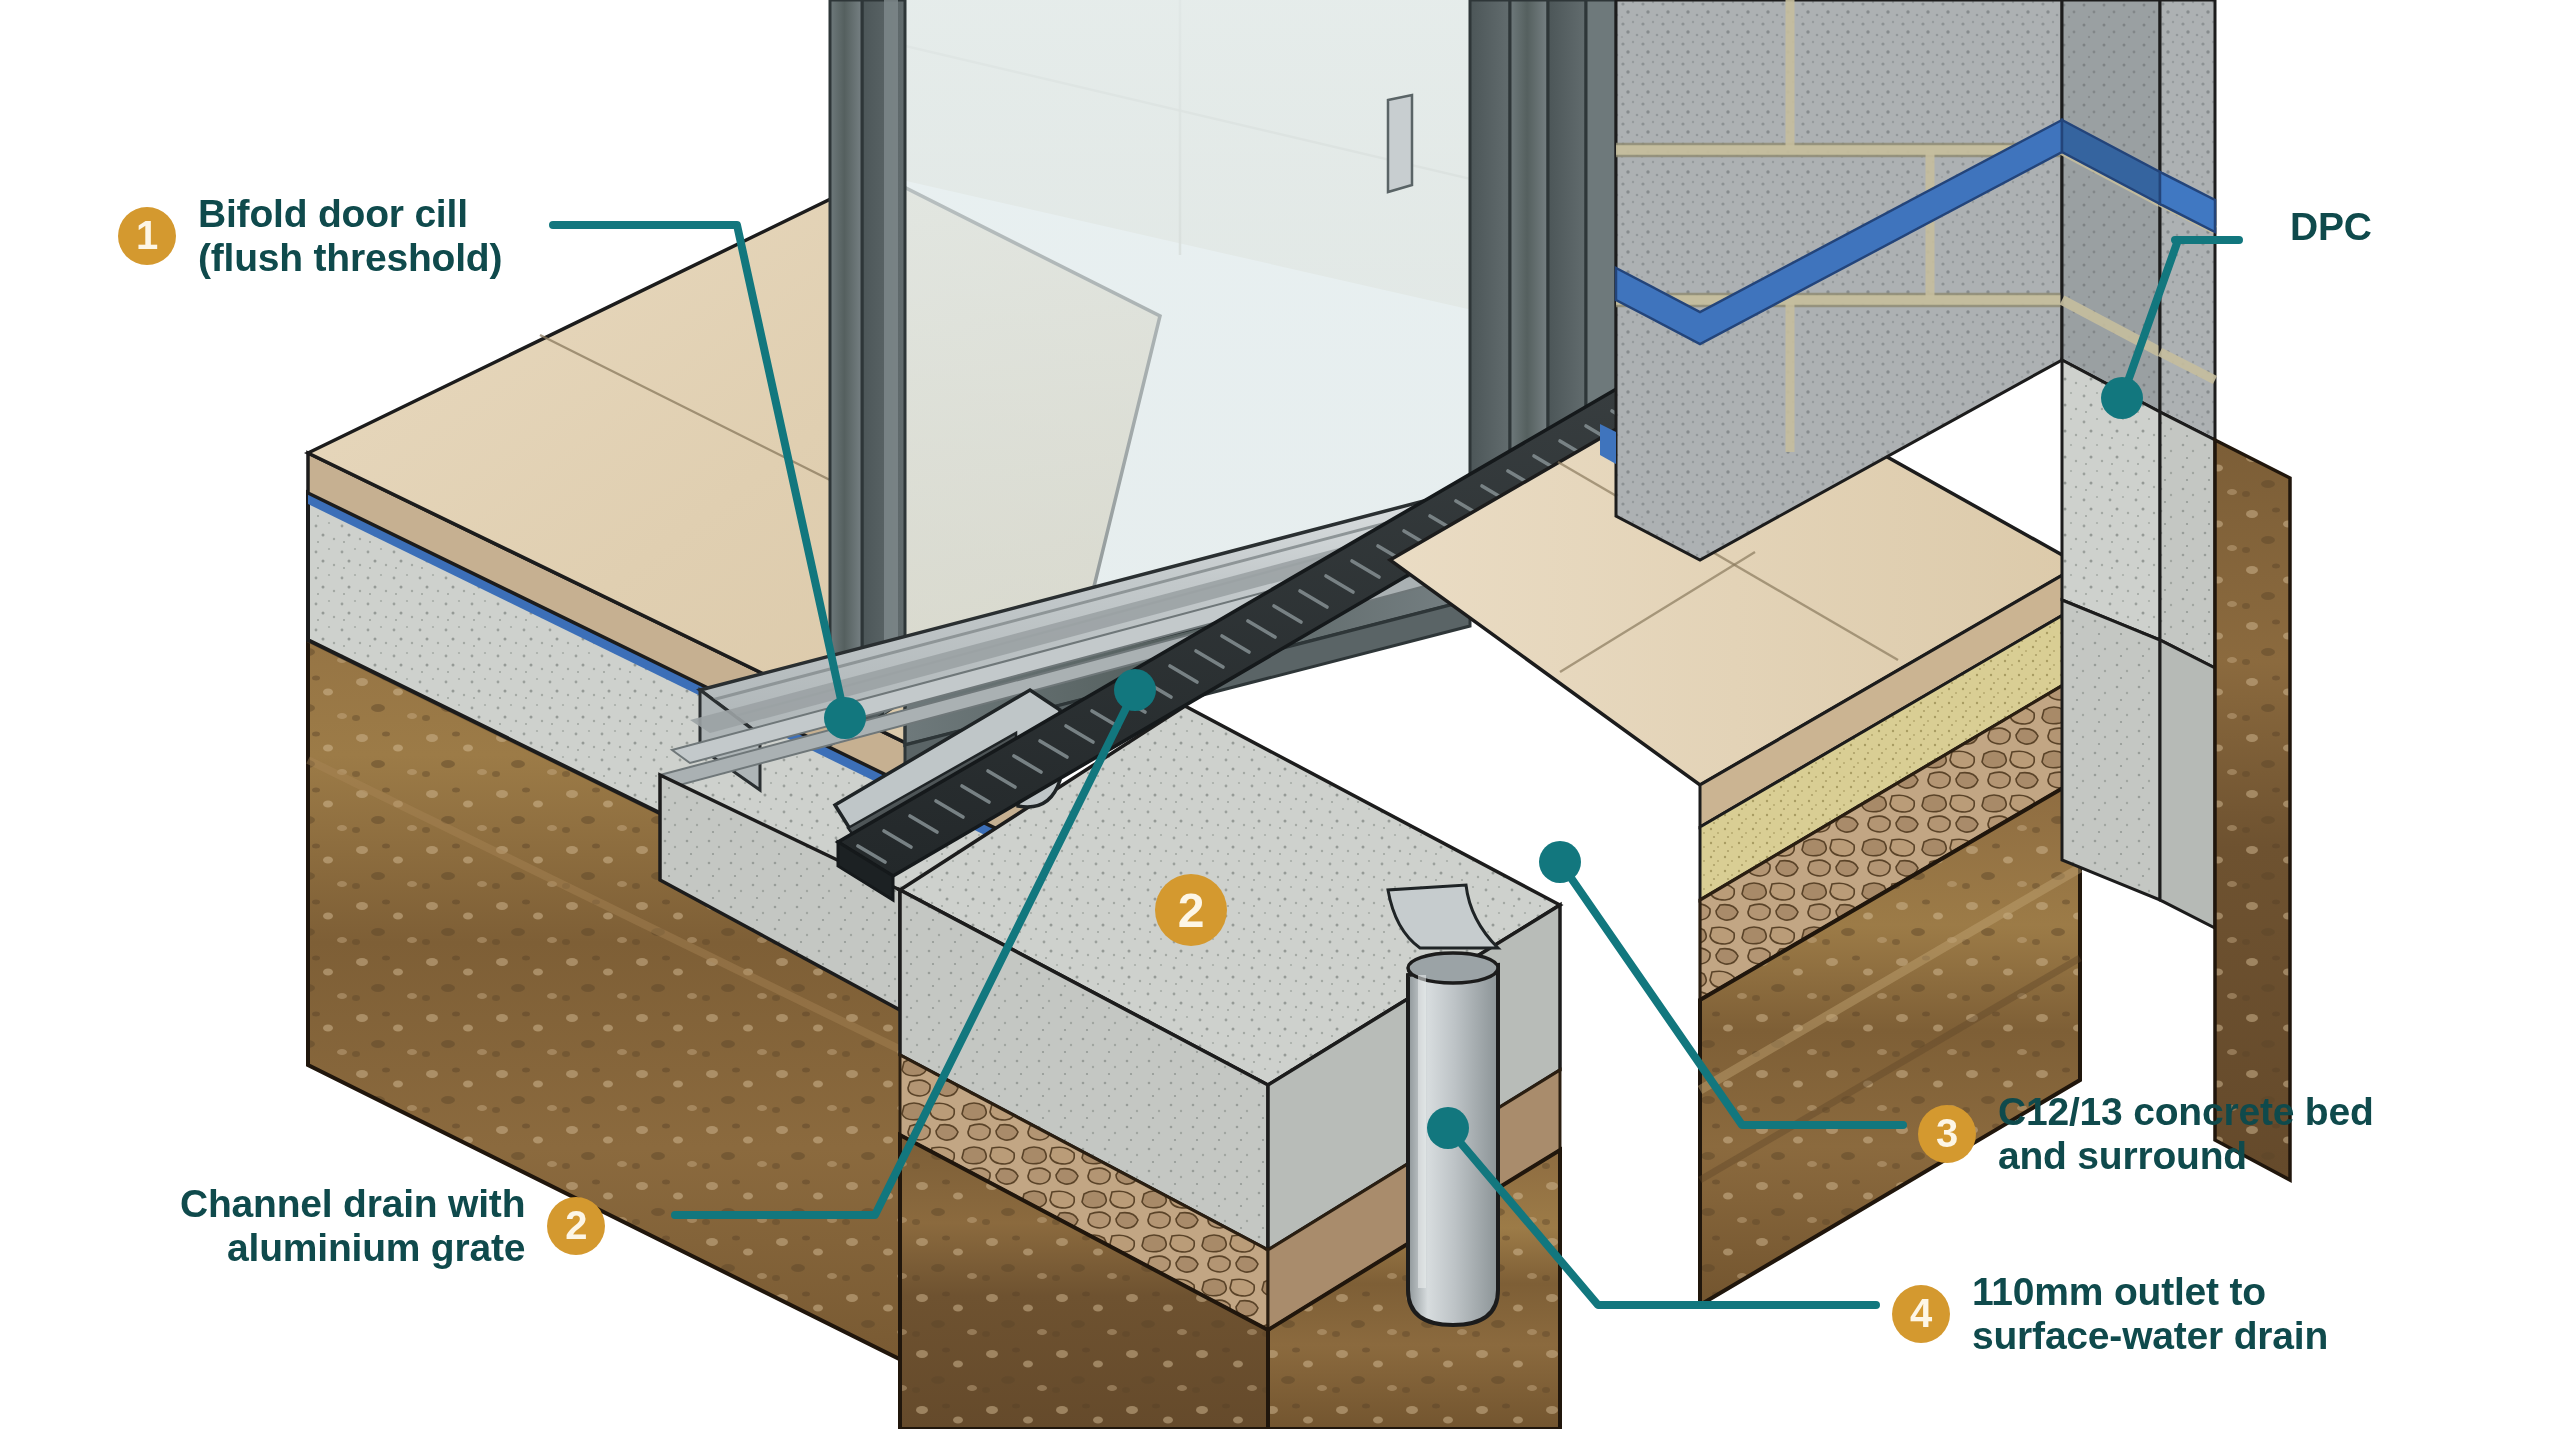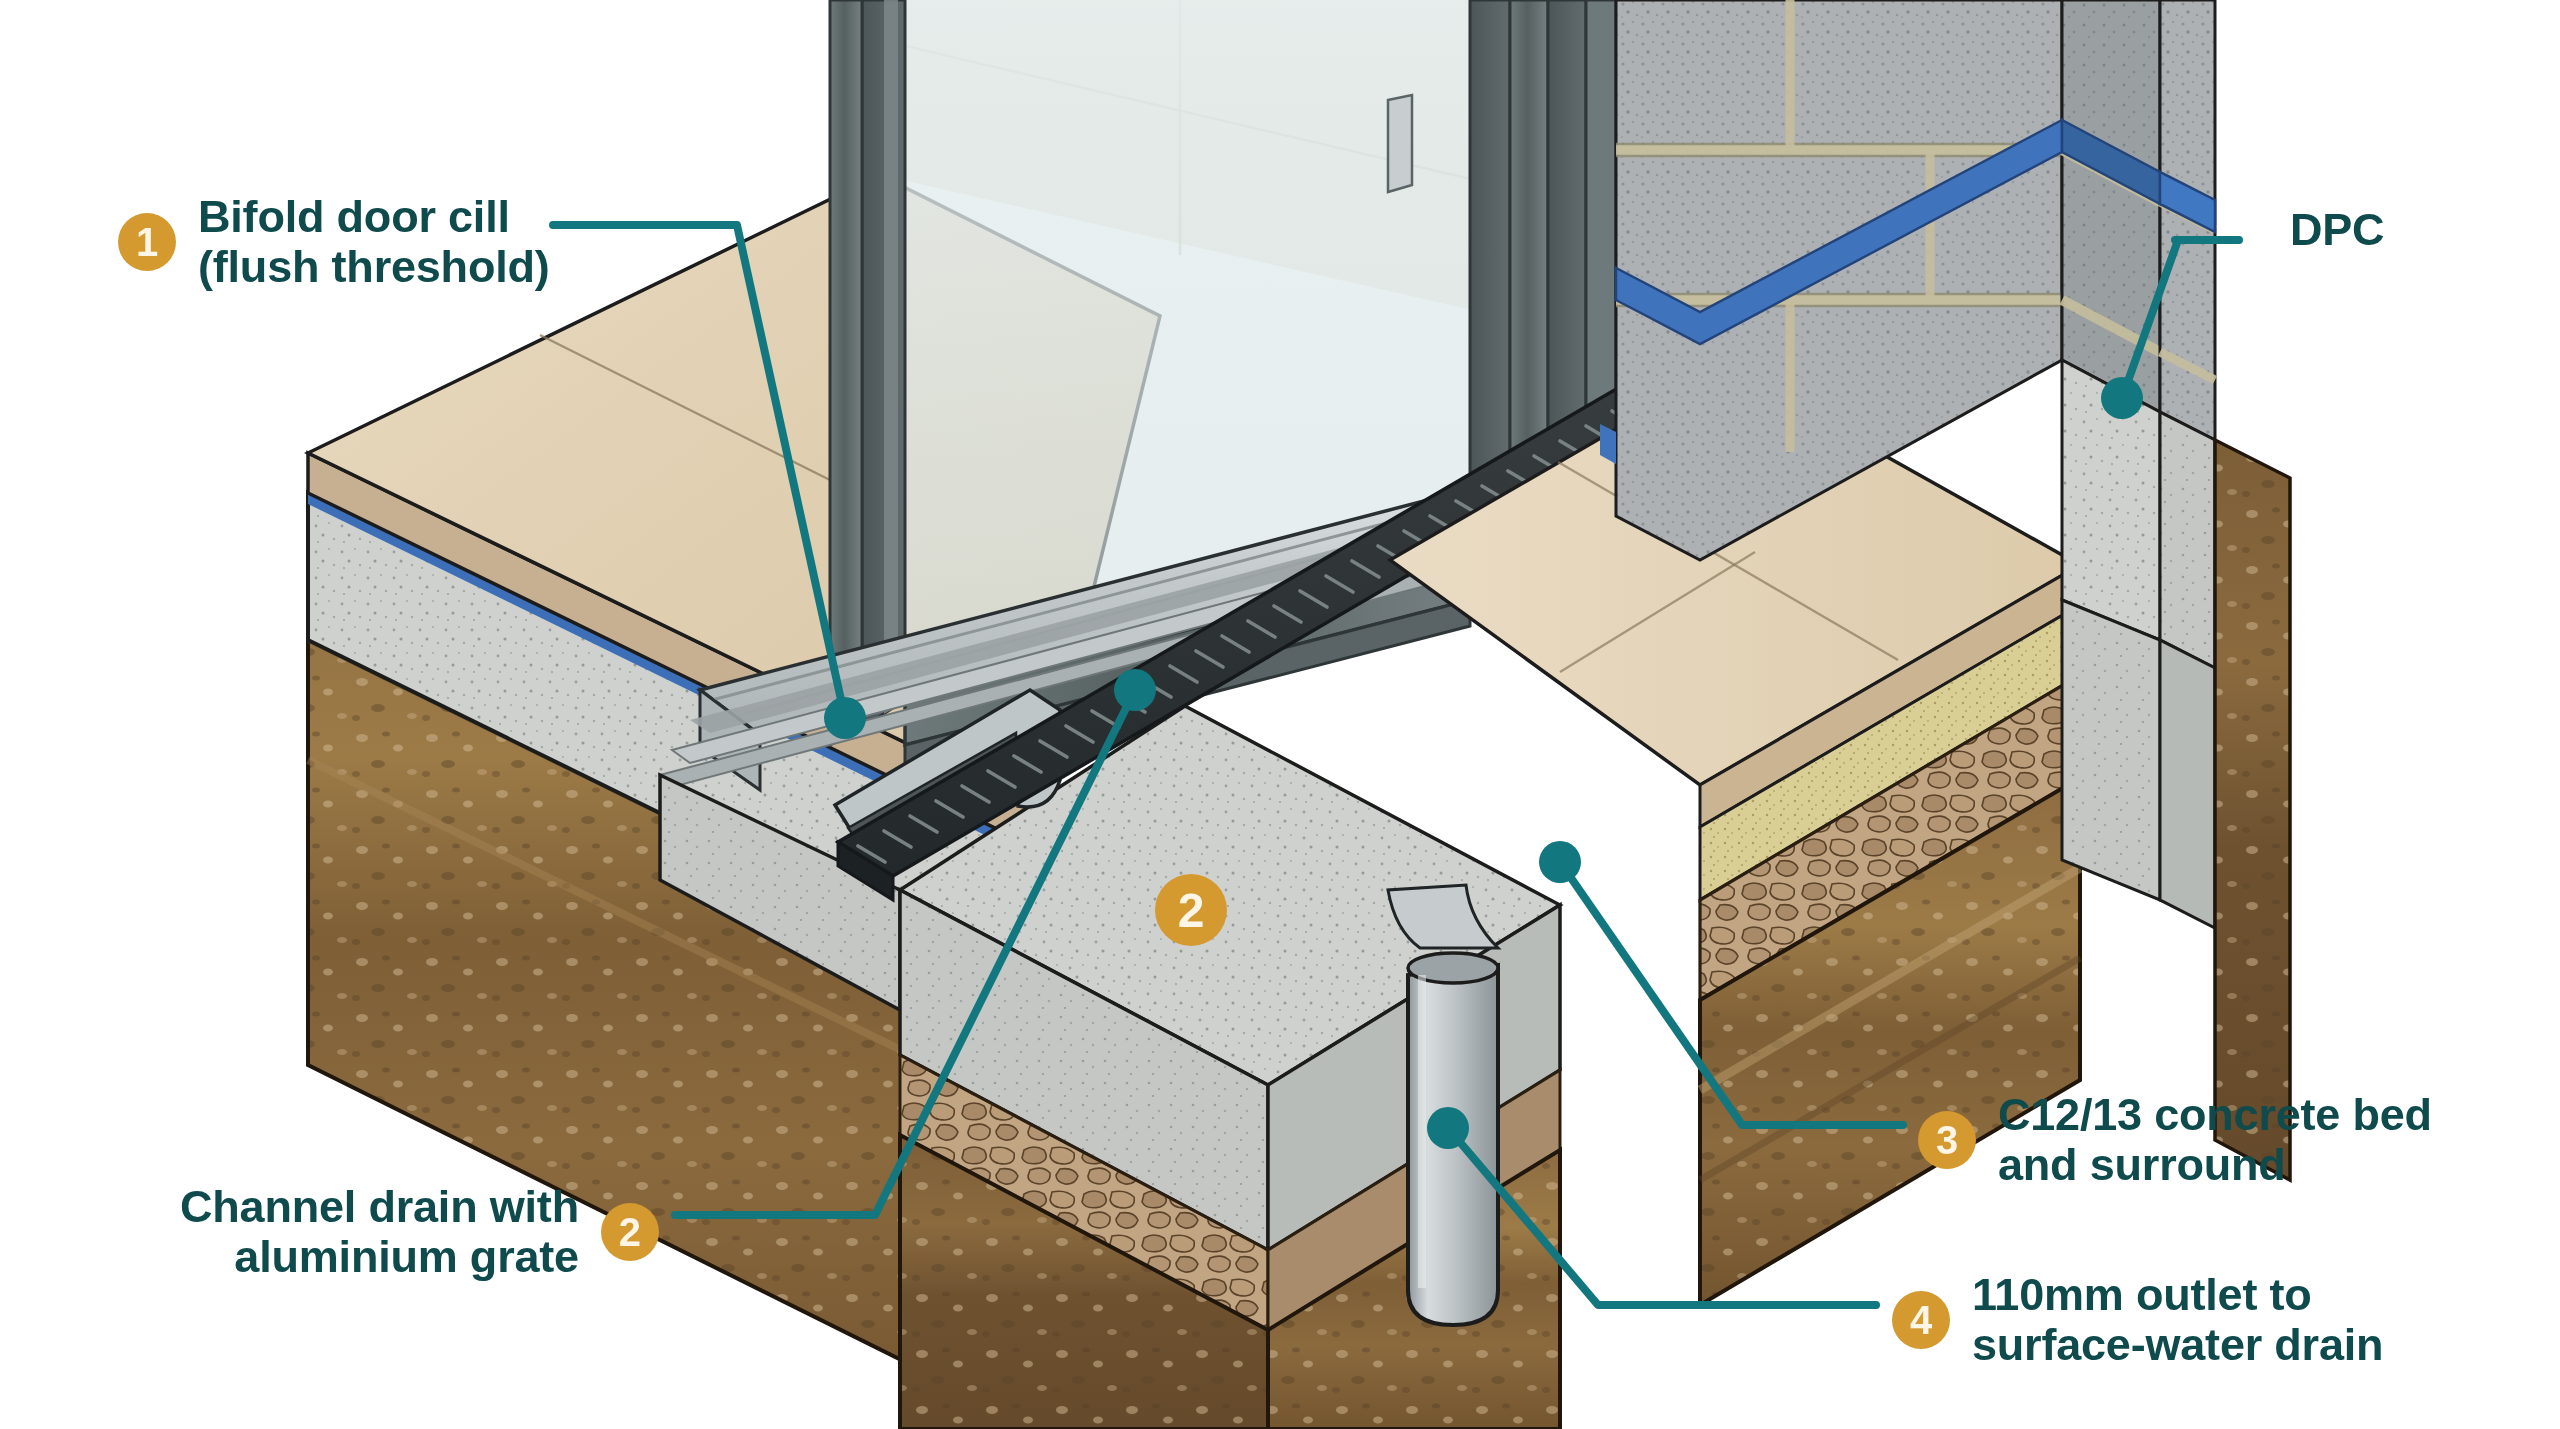--- a/index.html
+++ b/index.html
@@ -9,21 +9,21 @@
     width:2560px; height:1429px;
     font-family:"Liberation Sans", sans-serif;
     position:relative; overflow:hidden;
   }
   #stage{ position:absolute; inset:0; }
   svg.layer{ position:absolute; left:0; top:0; width:2560px; height:1429px; }
   .lbl{
     position:absolute; display:flex; align-items:center; gap:22px;
     color:#0F4A4C; font-weight:700; line-height:1.12; white-space:pre-line;
   }
-  .lbl .txt{ font-size:45px; letter-spacing:-.2px; }
+  .lbl .txt{ font-size:39px; letter-spacing:-.2px; }
   .badge{
     width:58px; height:58px; border-radius:50%;
     background:#D4992F; color:#FDF6E6;
     font-size:40px; font-weight:700;
     display:flex; align-items:center; justify-content:center;
     flex:0 0 58px;
   }
   .right-al{ text-align:right; }
   .left-al{ text-align:left; }
 </style>

